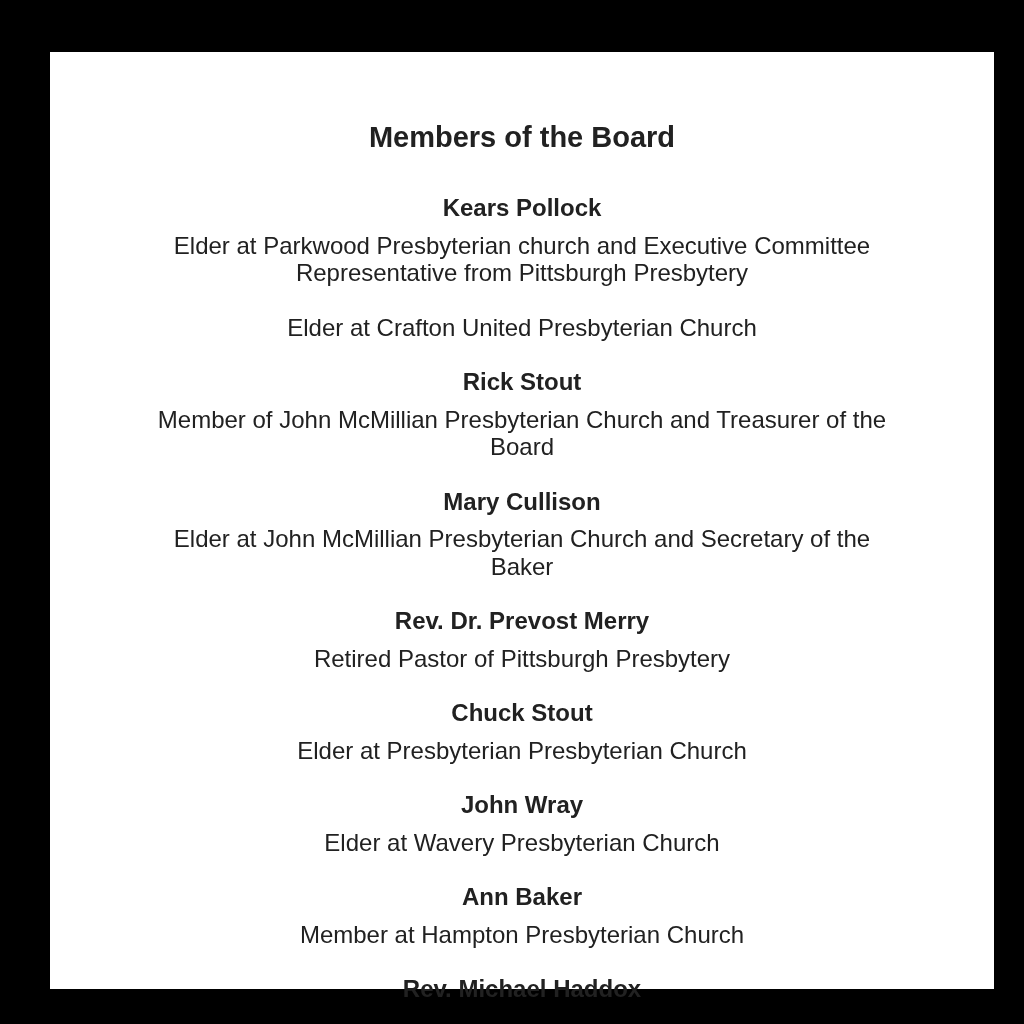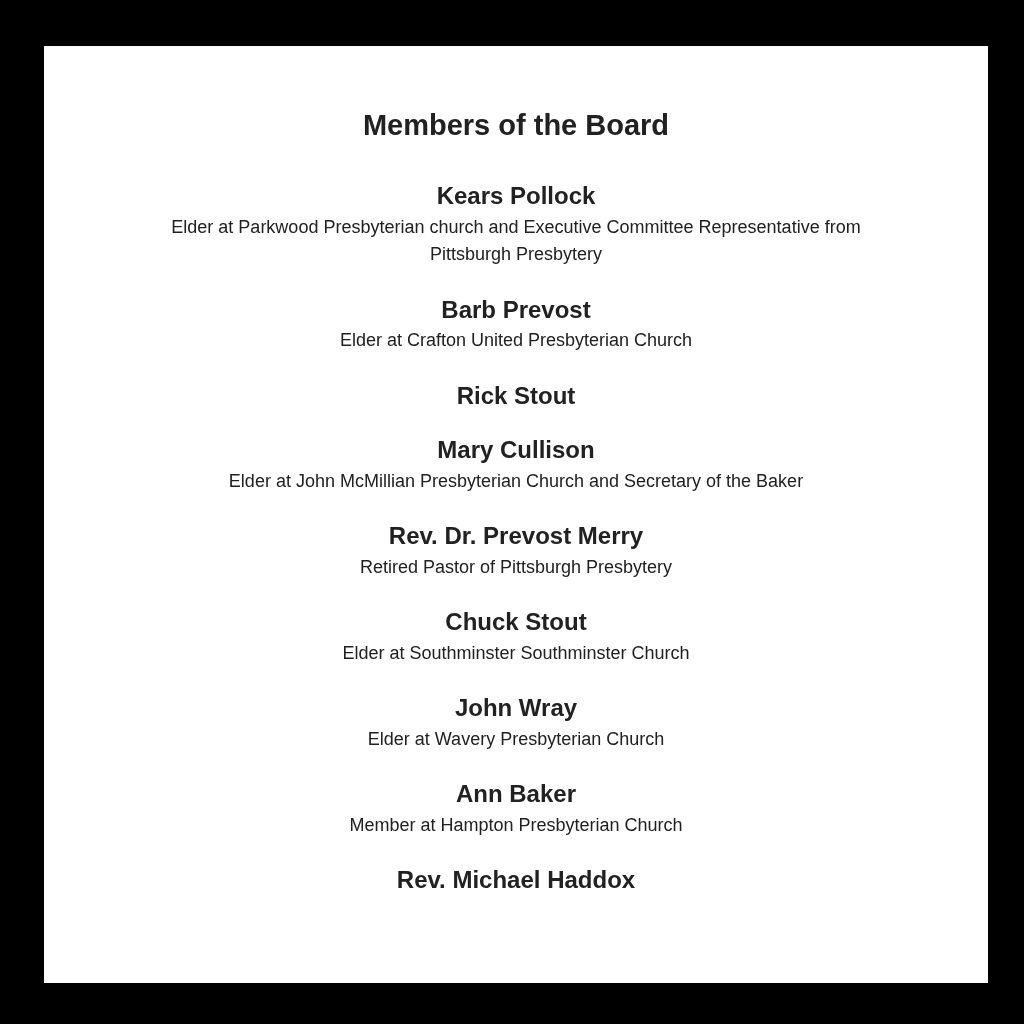--- a/index.html
+++ b/index.html
@@ -1,20 +1,20 @@
 <!DOCTYPE html>
 <html style="--bg: #000000; --page-bg: #ffffff; --text: #212121;"><head>
 <meta charset="utf-8">
 <style>
   :root {
     --bg: #000000;
     --page-bg: #ffffff;
     --text: #212121;
   }
-  * { margin: 4px; padding: 0; box-sizing: border-box; }
+  * { margin: 10px; padding: 0; box-sizing: border-box; }
   html, body {
     width: 1024px;
     height: 1024px;
     background: var(--bg);
     font-family: "Liberation Sans", sans-serif;
     overflow: hidden;
   }
   .page {
     position: absolute;
     left: 40px;
@@ -38,58 +38,58 @@
   }
   .member {
     margin-bottom: 27px;
   }
   .member-name {
     font-size: 24px;
     line-height: 27.5px;
     font-weight: bold;
   }
   .member-description {
-    font-size: 18px;
+    font-size: 24px;
     line-height: 27.5px;
     font-weight: normal;
   }
 </style>
 </head>
 <body>
 
 <div class="page">
   <h1 class="page-title">Members of the Board</h1>
   <div class="members" id="members-list">
   <div class="member">
     <div class="member-name">Kears Pollock</div>
     <div class="member-description">Elder at Parkwood Presbyterian church and Executive Committee Representative from Pittsburgh Presbytery</div>
   </div>
 
   <div class="member">
-    <div class="member-name">Barb Prevost</div>
     <div class="member-description">Elder at Crafton United Presbyterian Church</div>
   </div>
 
   <div class="member">
     <div class="member-name">Rick Stout</div>
+    <div class="member-description">Member of John McMillian Presbyterian Church and Treasurer of the Board</div>
   </div>
 
   <div class="member">
     <div class="member-name">Mary Cullison</div>
     <div class="member-description">Elder at John McMillian Presbyterian Church and Secretary of the Baker</div>
   </div>
 
   <div class="member">
     <div class="member-name">Rev. Dr. Prevost Merry</div>
     <div class="member-description">Retired Pastor of Pittsburgh Presbytery</div>
   </div>
 
   <div class="member">
     <div class="member-name">Chuck Stout</div>
-    <div class="member-description">Elder at Southminster Southminster Church</div>
+    <div class="member-description">Elder at Presbyterian Presbyterian Church</div>
   </div>
 
   <div class="member">
     <div class="member-name">John Wray</div>
     <div class="member-description">Elder at Wavery Presbyterian Church</div>
   </div>
 
   <div class="member">
     <div class="member-name">Ann Baker</div>
     <div class="member-description">Member at Hampton Presbyterian Church</div>

